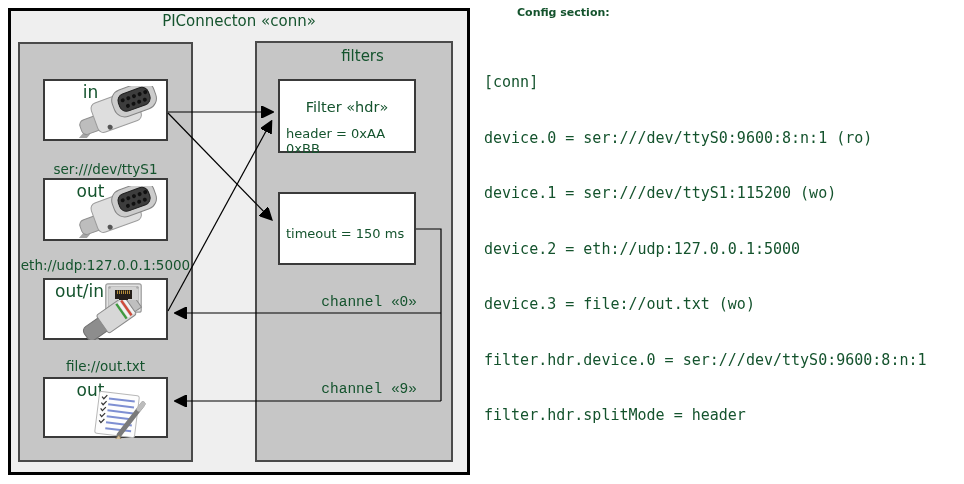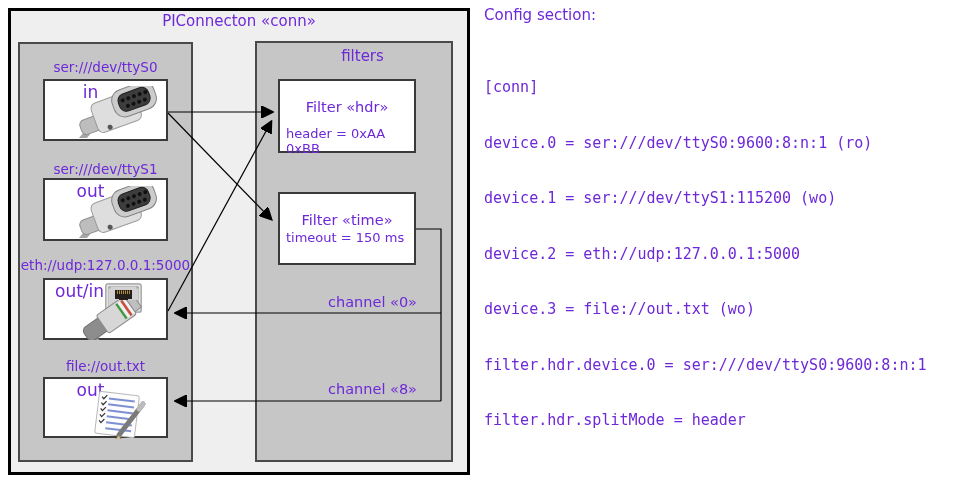--- a/index.html
+++ b/index.html
@@ -1,17 +1,17 @@
 <!DOCTYPE html>
 <html><head>
 <meta charset="utf-8">
 <style>
   html,body { margin:0; padding:0; background:#fff; }
   .page { position:relative; width:964px; height:484px; background:#ffffff;
-          font-family:"DejaVu Sans", sans-serif; color:#6d28d9; overflow:hidden; }
+          font-family:"DejaVu Sans", sans-serif; color:#14532d; overflow:hidden; }
 
   
   .outer-box { position:absolute; left:8px; top:8px; width:462px; height:467px;
                background:#efefef; border:3px solid #000; box-sizing:border-box; }
   .diagram-title { position:absolute; left:8px; top:12px; width:462px;
                    text-align:center; font-size:15px; }
 
   
   .panel { position:absolute; background:#c6c6c6; border:2px solid #4a4a4a; box-sizing:border-box;padding-left:17px; }
   .devices-panel { left:18px; top:42px; width:175px; height:420px; }
@@ -24,48 +24,47 @@
              border:2px solid #3a3a3a; box-sizing:border-box; }
   .dev-mode { font-size:17px; text-align:center; padding-right:30px; margin-top:1px; line-height:20px; }
   .dev-mode-left { font-size:17px; text-align:left; padding-left:10px; margin-top:1px; line-height:20px; }
   .photo { position:absolute; }
 
   
   .filter-box { position:absolute; left:278px; width:138px; background:#fff;
                 border:2px solid #3a3a3a; box-sizing:border-box; }
   .filter-title { text-align:center; font-size:14.5px; margin-top:18px; }
   .filter-props { margin-top:11px; }
-  .filter-props-time { margin-top:2px; }
+  .filter-props-time { margin-top:32px; }
   .filter-prop { font-size:13px; margin-left:6px; line-height:15px; }
 
-  .channel-label { position:absolute; left:300px; width:117px; text-align:right; font-size:14.5px; }
+  .channel-label { position:absolute; left:300px; width:117px; text-align:right; font-size:14.5px;font-family:Liberation Mono, monospace; }
 
   .overlay { position:absolute; left:0; top:0; pointer-events:none; }
   .overlay line, .overlay path { stroke:#000; stroke-width:1.2; }
 
   
   .config { position:absolute; left:484px; top:6px; }
-  .config-heading { font-family:"DejaVu Sans", sans-serif; font-weight:normal; font-size:15px; }
+  .config-heading { font-family:"DejaVu Sans", sans-serif; font-weight:bold; font-size:11px;margin-left:33px; }
   .config-lines { margin-top:17px; font-family:"DejaVu Sans Mono", monospace;
                   font-size:15px; line-height:18.5px; white-space:pre; }
 </style>
 </head>
 <body>
 
 <div class="page">
 
   <div class="outer-box"></div>
   <div class="diagram-title">PIConnecton «conn»</div>
 
   <div class="panel devices-panel"></div>
   <div class="panel filters-panel">
     <div class="panel-title">filters</div>
   </div>
 
-  <div class="dev-label" style="top:59px">ser:///dev/ttyS0</div>
   <div class="dev-box" style="top:79px;height:62px">
     <div class="dev-mode">in</div>
     <svg class="photo" style="left:14px;top:5px" width="105" height="52" viewBox="0 0 105 52">
       <g transform="rotate(-20 52 26)">
         <path d="M22 38 Q10 44 3 50" stroke="#a6a6a6" stroke-width="6" fill="none" stroke-linecap="round"></path>
         <rect x="18" y="24" width="26" height="15" rx="5" fill="#bdbdbd" stroke="#8f8f8f"></rect>
         <rect x="34" y="12" width="46" height="31" rx="6" fill="#dedede" stroke="#9c9c9c"></rect>
         <rect x="56" y="8" width="44" height="28" rx="11" fill="#cccccc" stroke="#848484"></rect>
         <rect x="62" y="13" width="32" height="18" rx="7" fill="#3d3d3d" stroke="#1f1f1f"></rect>
         <g fill="#101010">
@@ -176,28 +175,27 @@
   </div>
 
   <div class="filter-box" style="top:79px;height:74px">
     <div class="filter-title">Filter «hdr»</div>
     <div class="filter-props">
       <div class="filter-prop">header = 0xAA 0xBB</div>
     </div>
   </div>
 
   <div class="filter-box" style="top:192px;height:73px">
-    <div class="filter-title">Filter «time»</div>
     <div class="filter-props filter-props-time">
       <div class="filter-prop">timeout = 150 ms</div>
     </div>
   </div>
 
   <div class="channel-label" style="top:294px">channel «0»</div>
-  <div class="channel-label" style="top:381px">channel «8»</div>
+  <div class="channel-label" style="top:381px">channel «9»</div>
 
   <svg class="overlay" width="964" height="484">
     <defs>
       <marker id="arr" markerWidth="11" markerHeight="10" refX="9" refY="5" orient="auto">
         <path d="M0,0 L10,5 L0,10 z" fill="#000" stroke="none"></path>
       </marker>
     </defs>
     <line x1="168" y1="112" x2="272" y2="112" marker-end="url(#arr)"></line>
     <line x1="168" y1="113" x2="271" y2="219" marker-end="url(#arr)"></line>
     <line x1="168" y1="311" x2="271" y2="122" marker-end="url(#arr)"></line>

